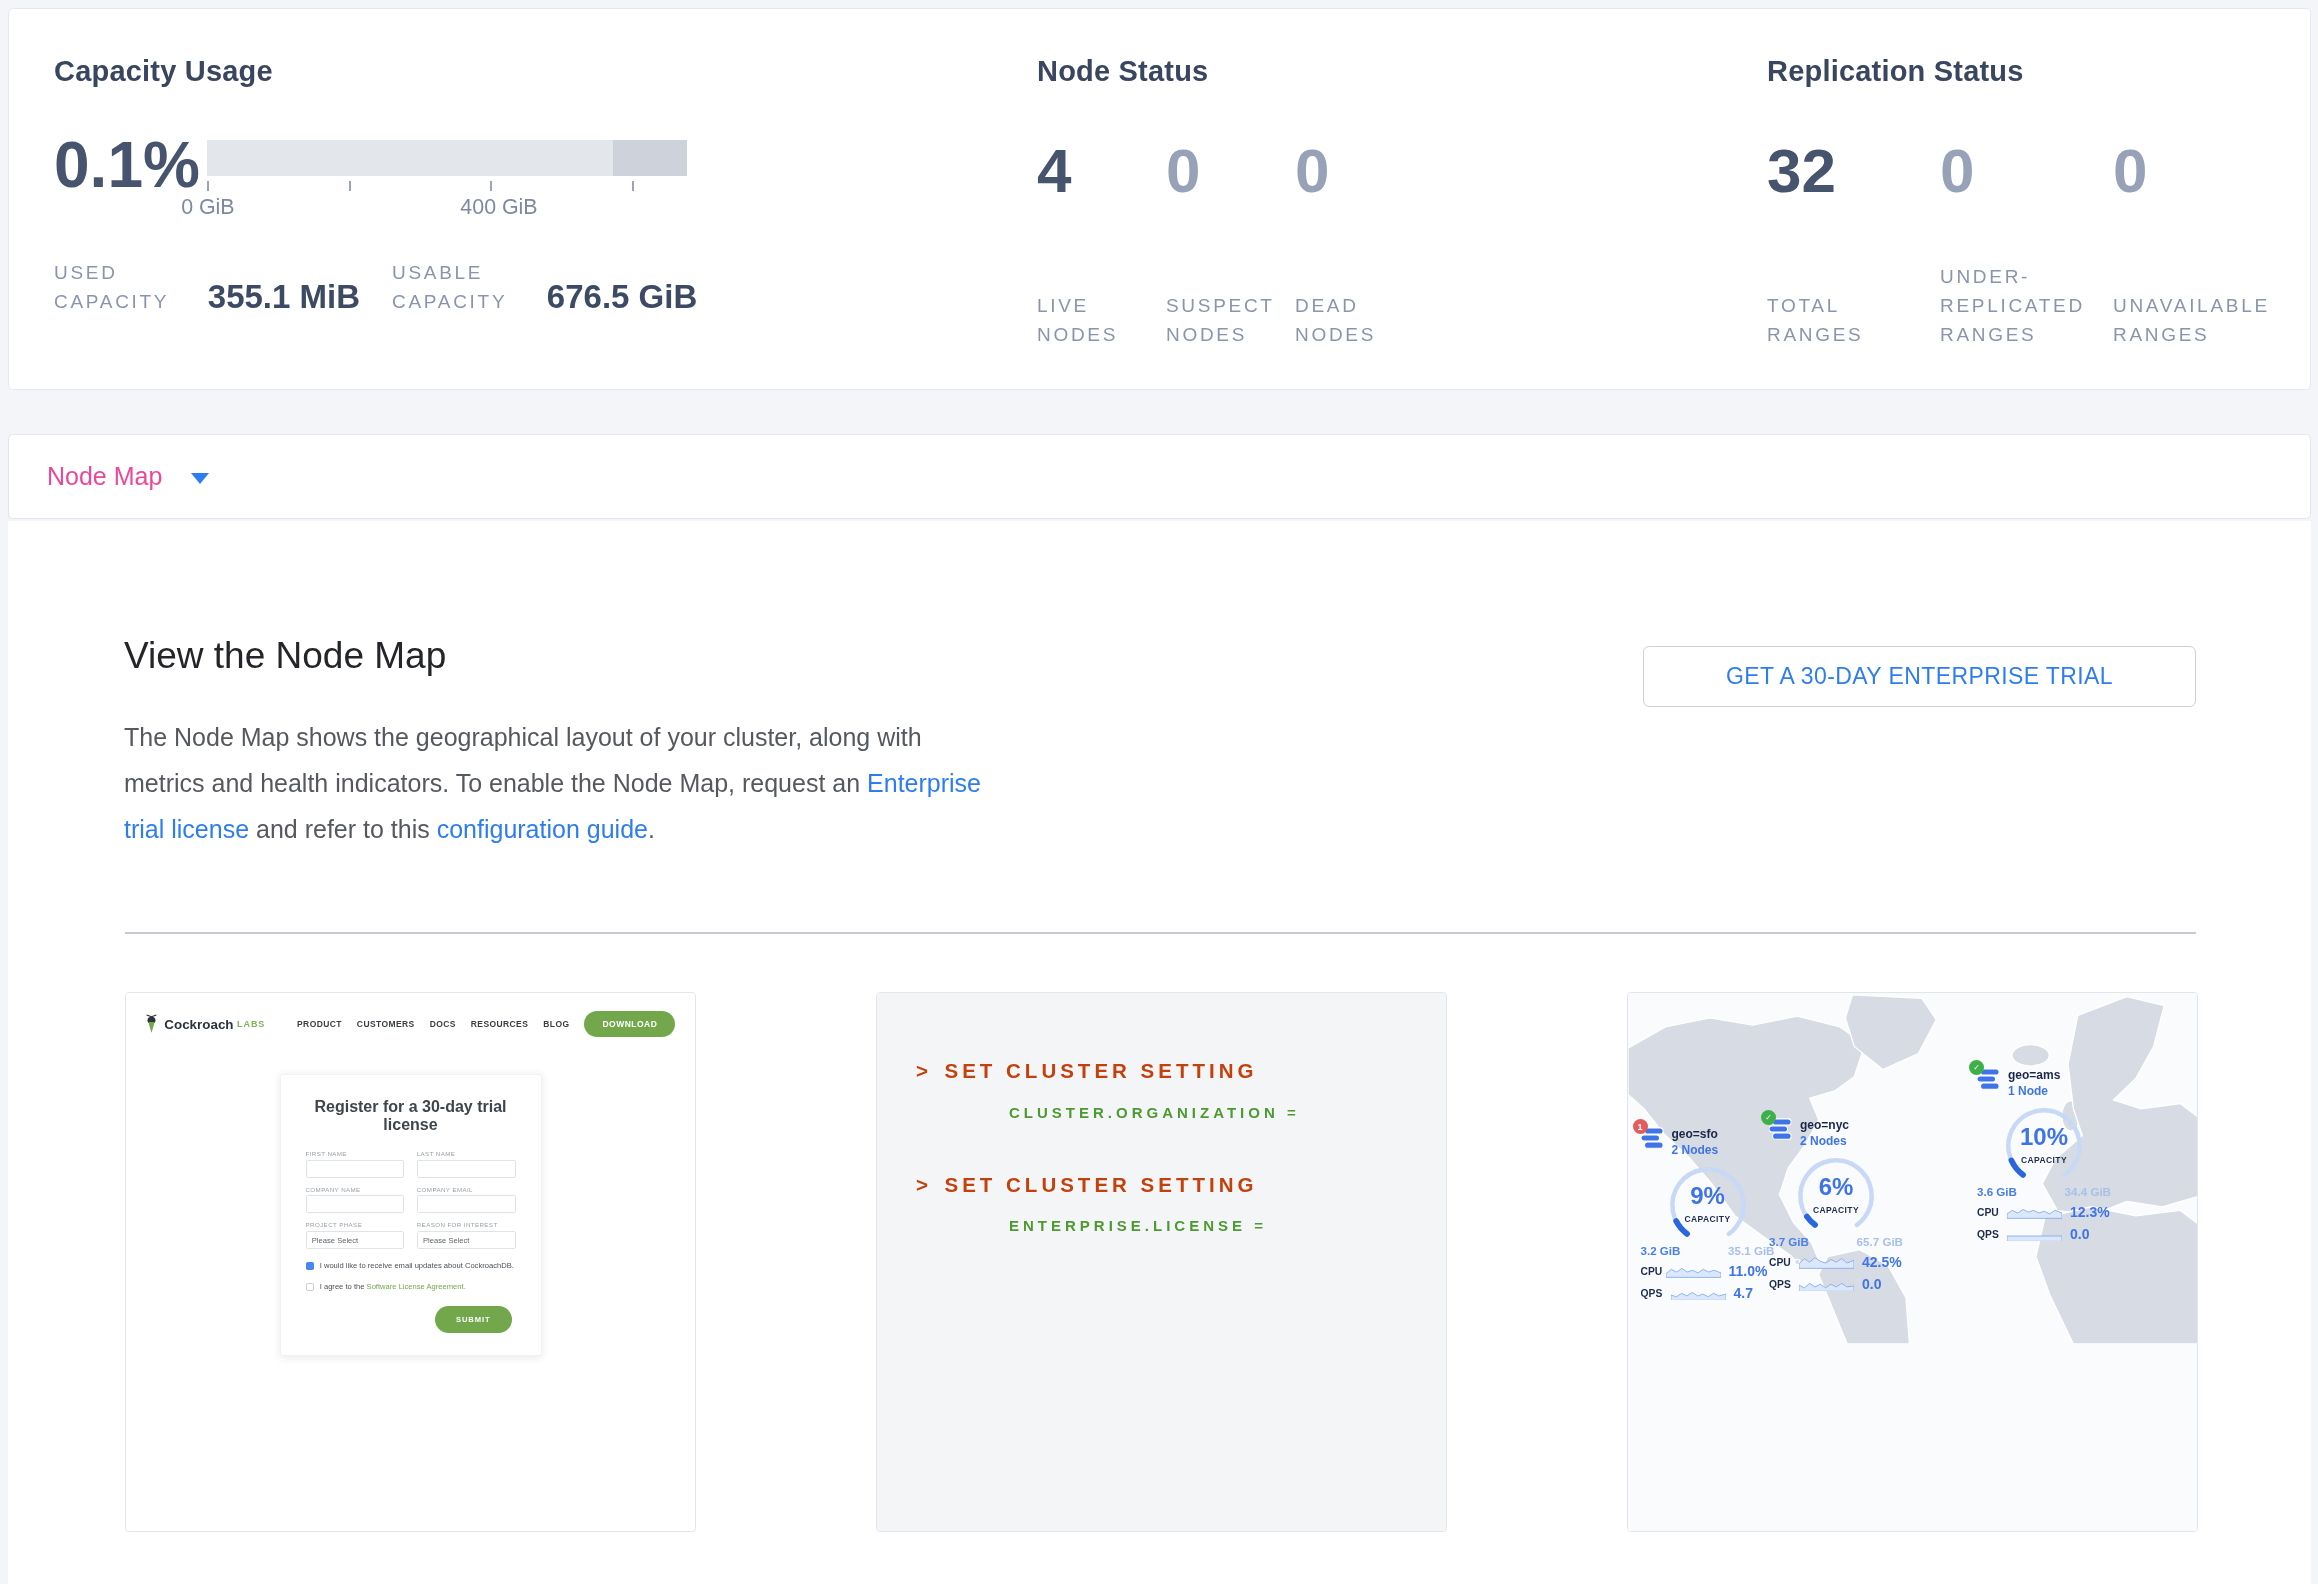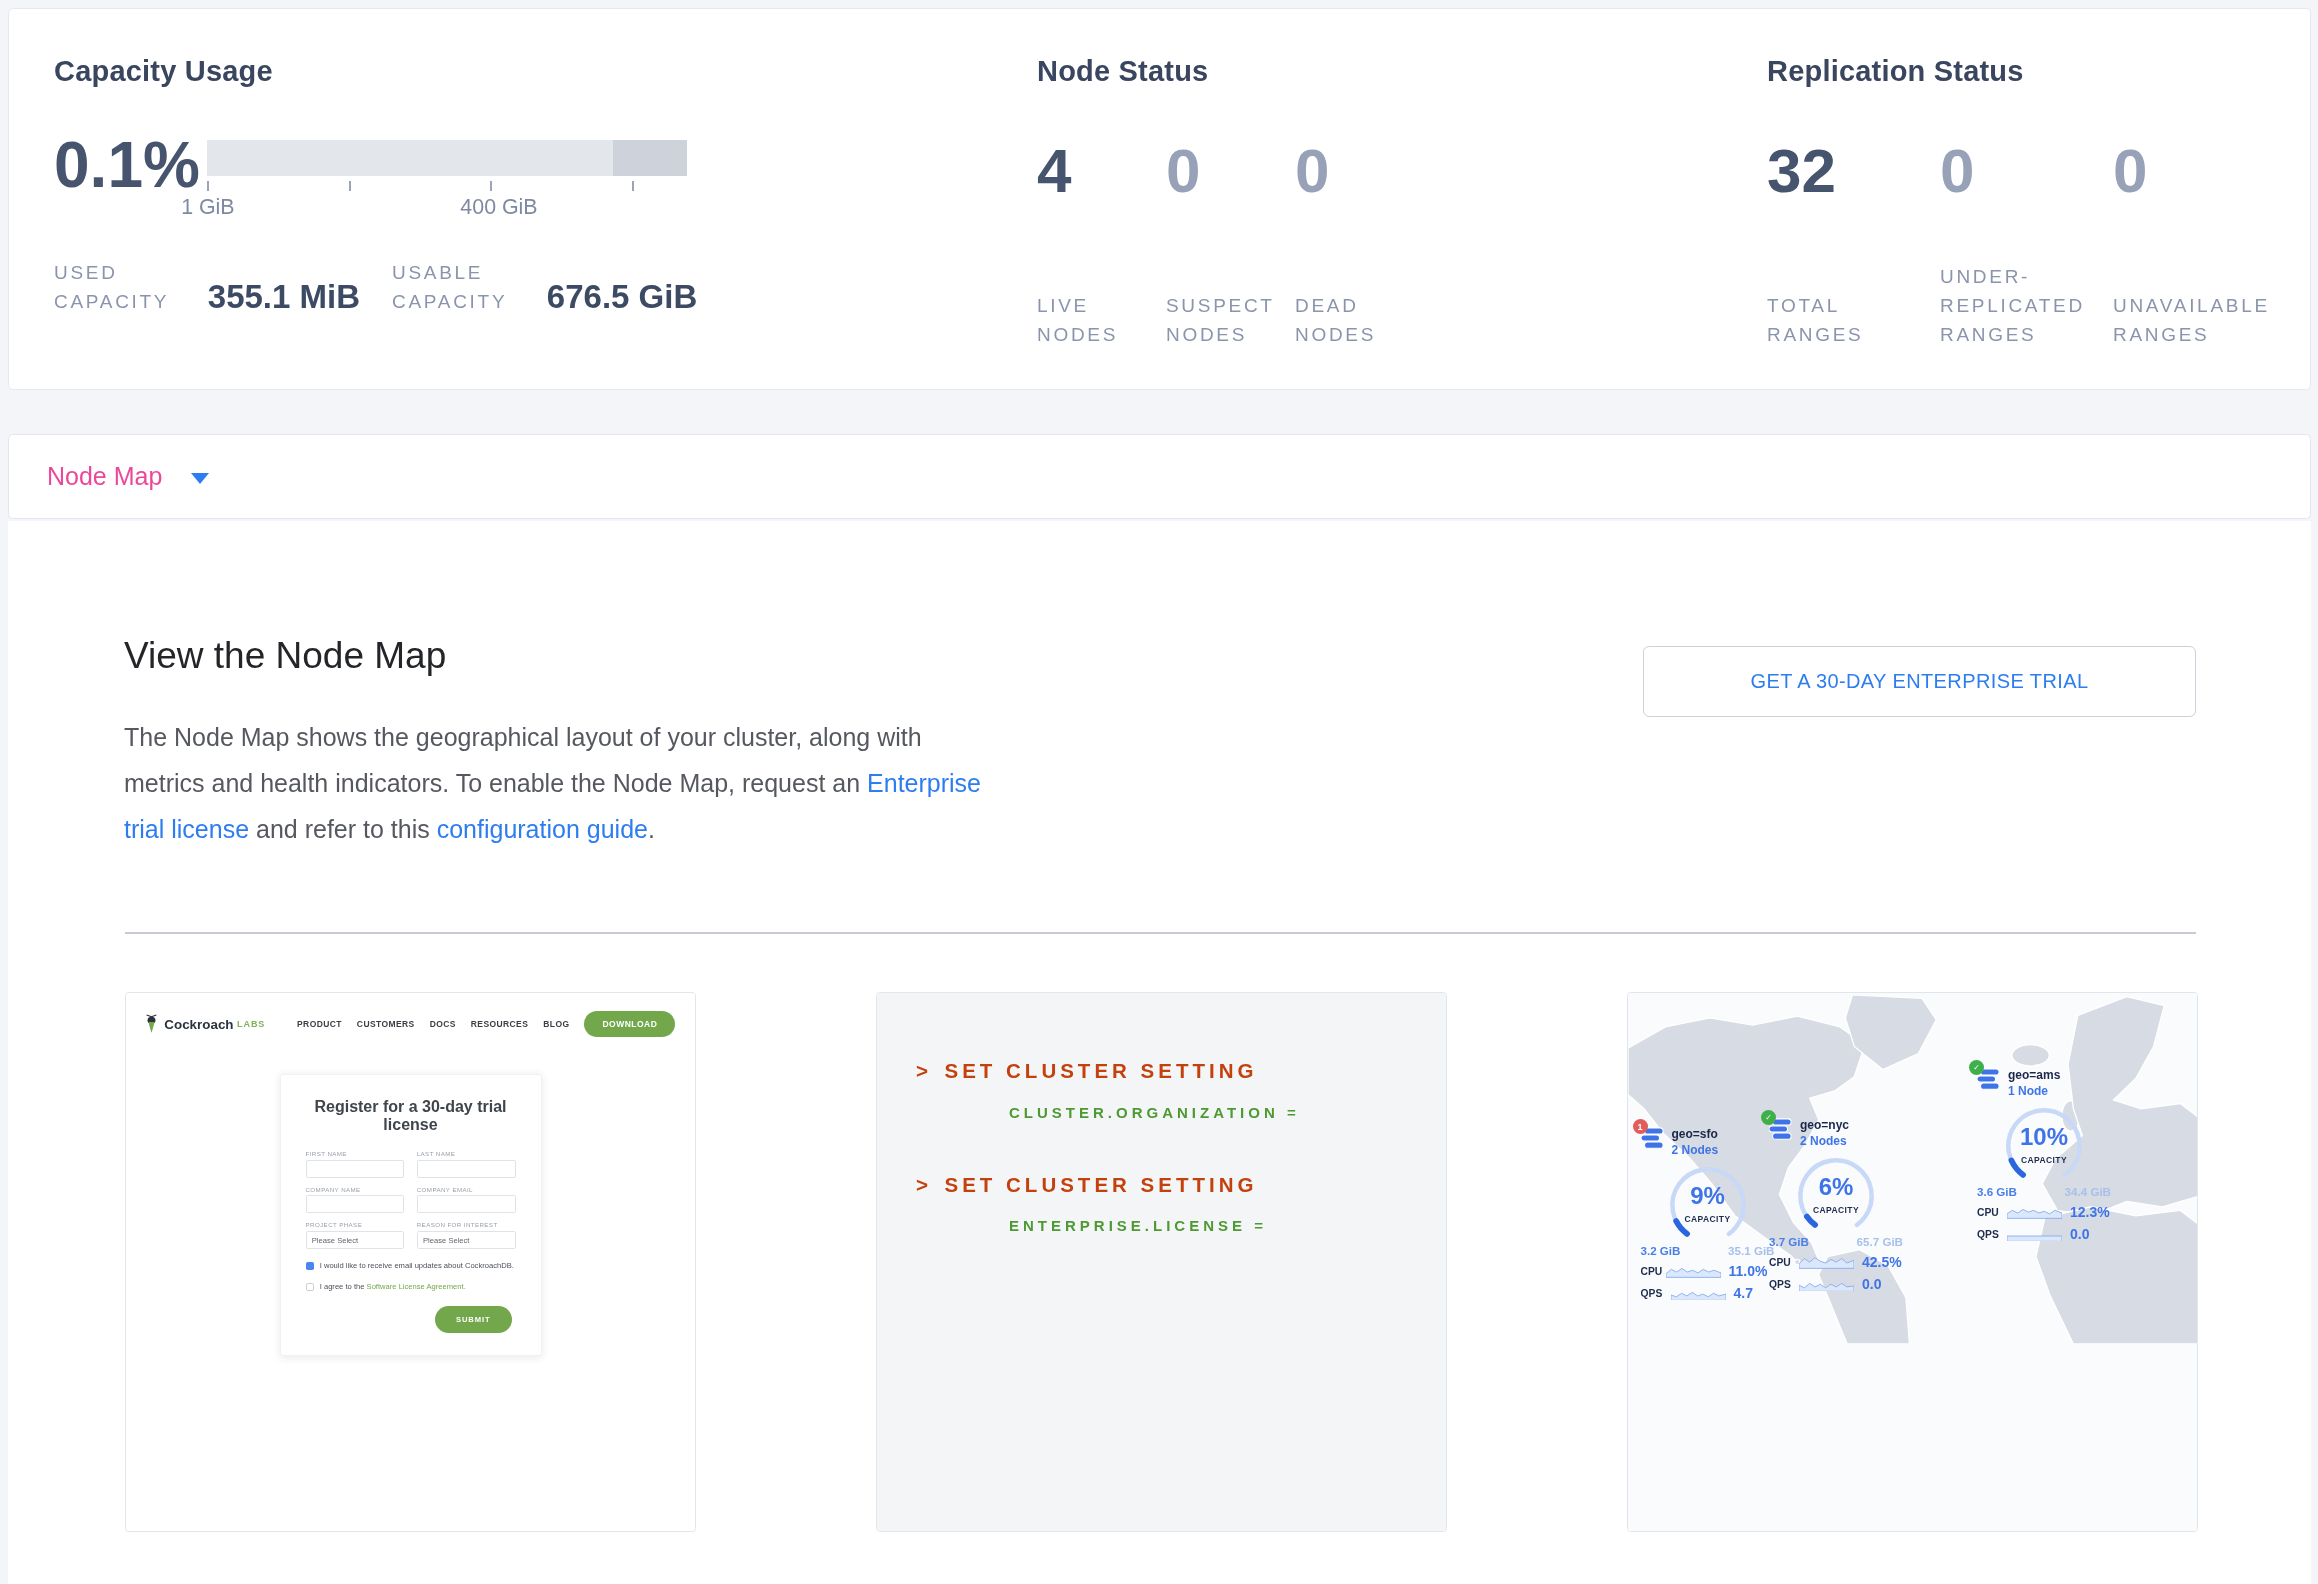--- a/index.html
+++ b/index.html
@@ -37,21 +37,21 @@
   
   .nodemap-bar { position:absolute; top:434px; left:8px; right:8px; height:85px; background:#fff; border:0.9px solid #e3e6ec; border-radius:4.5px; display:flex; align-items:center; padding-left:38px; }
   .nodemap-label { color:#ec4899; font-size:25px; }
   .caret-down { width:0; height:0; border-left:9.8px solid transparent; border-right:9.8px solid transparent; border-top:11.6px solid #2e7df0; margin-left:28.5px; margin-top:3.6px; }
 
   
   .main { position:absolute; top:521px; left:8px; right:8px; bottom:0; background:#fff; }
   .intro-title { position:absolute; top:114px; left:116px; font-size:37px; font-weight:500; color:#232528; }
   .intro-desc { position:absolute; top:193px; left:116px; width:860px; font-size:25px; line-height:46px; color:#55595f; }
   a.lnk, .lnk { color:#2e7df0; text-decoration:none; cursor:pointer; }
-  .trial-btn { position:absolute; top:125px; right:115px; width:553px; height:71px; background:#fff; border:1.8px solid #ccd0d8; border-radius:6.2px; color:#2e7df0; font-size:20px; letter-spacing:0.4px; display:flex; align-items:center; justify-content:center; cursor:pointer; font-family:inherit;text-align:right; }
+  .trial-btn { position:absolute; top:125px; right:115px; width:553px; height:61px; background:#fff; border:1.8px solid #ccd0d8; border-radius:6.2px; color:#2e7df0; font-size:23px; letter-spacing:0.4px; display:flex; align-items:center; justify-content:center; cursor:pointer; font-family:inherit;text-align:right; }
   .divider { position:absolute; top:411px; left:117px; right:115px; height:1.8px; background:#c6cbd5; }
 
   
   .cards { position:absolute; top:471px; left:117px; display:flex; }
   .card { width:571px; height:540px; border:1.8px solid #e2e5ea; border-radius:3.6px; background:#fff; overflow:hidden; margin-right:180px; display:flex; flex-direction:column; }
   .card:last-child { margin-right:0; }
   .card-img { height:351px; position:relative; flex:none; }
   .card-caption { flex:1; padding:41px 48px 0 48px; font-size:24.5px; line-height:46px; color:#55595f; }
   .step-prefix { font-weight:700; color:#46494e; }
 
@@ -118,21 +118,21 @@
     <div class="cap-row">
       <div class="cap-pct">0.1%</div>
       <div class="cap-bar-wrap">
         <div class="cap-bar">
           <div class="cap-bar-dark"></div>
         </div>
         <div class="cap-tick" style="left:0"></div>
         <div class="cap-tick" style="left:142px"></div>
         <div class="cap-tick" style="left:283px"></div>
         <div class="cap-tick" style="left:425px"></div>
-        <div class="cap-tick-label" style="left:0.9px">1 GiB</div>
+        <div class="cap-tick-label" style="left:0.9px">0 GiB</div>
         <div class="cap-tick-label" style="left:292px">400 GiB</div>
       </div>
     </div>
     <div class="cap-values">
       <div class="cap-val-label w1">USED
 CAPACITY</div>
       <div class="cap-val">355.1 MiB</div>
       <div class="cap-val-label w2">USABLE
 CAPACITY</div>
       <div class="cap-val">676.5 GiB</div>

